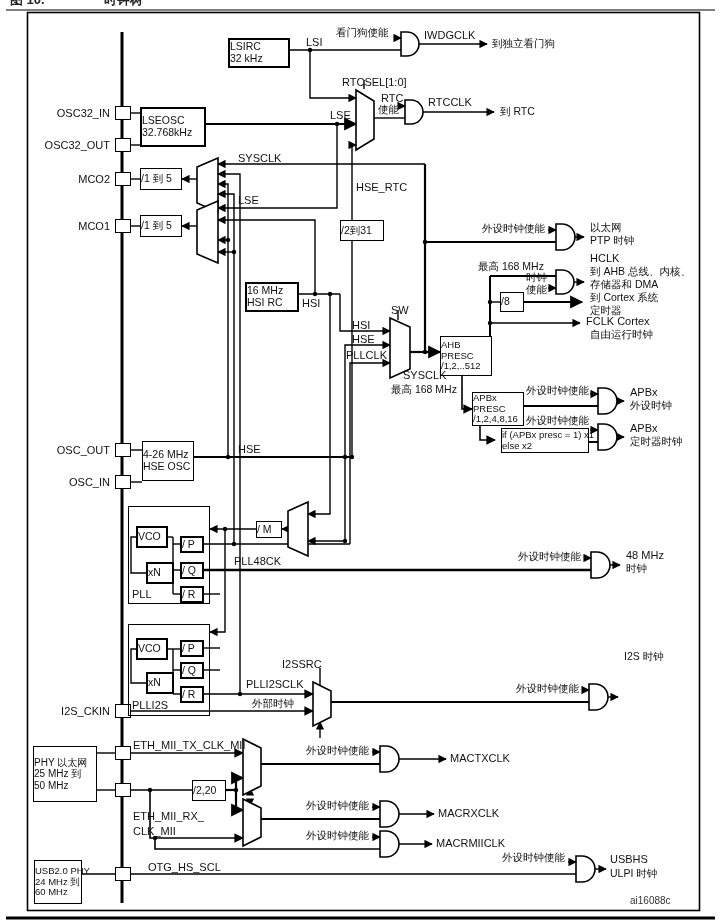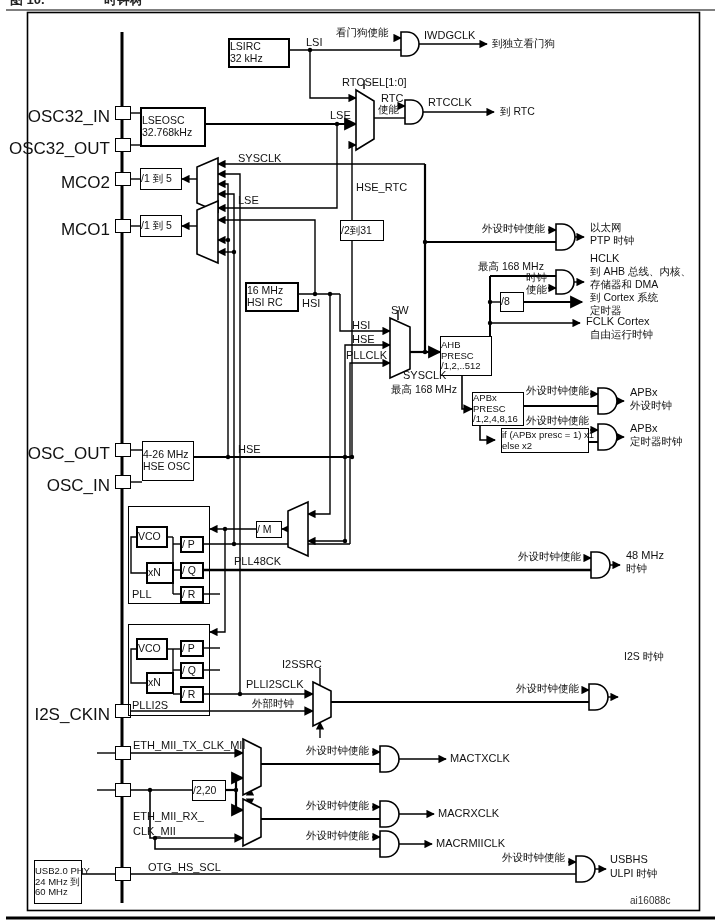--- a/index.html
+++ b/index.html
@@ -2,21 +2,21 @@
 <html><head>
 <meta charset="utf-8">
 <style>
   html,body{margin:0;padding:0;background:#fff}
   #wrap{position:relative;width:721px;height:923px;background:#fff;overflow:hidden;
         font-family:"Liberation Sans","DejaVu Sans",sans-serif;color:#111}
   #wires{position:absolute;left:0;top:0}
   .t{position:absolute;white-space:nowrap;font-size:11px;line-height:12px}
   .c{font-size:10.5px}
   .sm{font-size:10px;line-height:11px}
-  .pl{position:absolute;right:611px;text-align:left;font-size:17px;white-space:nowrap}
+  .pl{position:absolute;right:611px;text-align:left;font-size:11px;white-space:nowrap}
   .pin{position:absolute;width:16px;height:14px;background:#fff;border:1.8px solid #000;box-sizing:border-box}
   .bx{position:absolute;box-sizing:border-box;border:1.6px solid #000;background:#fff;display:flex;
       flex-direction:column;align-items:flex-start;justify-content:center;text-align:center;
       font-size:10.5px;line-height:1.12;white-space:nowrap}
   .bx2{border-width:2.2px}
   .f9{font-size:9.5px;line-height:1.15}
   .f10{font-size:10px}
   .outer{position:absolute;box-sizing:border-box;border:1.5px solid #000;background:transparent}
   .title{position:absolute;top:-9px;font-size:13px;font-weight:bold;color:#222}
   .wm{position:absolute;font-size:10px;color:#333}
@@ -314,20 +314,25 @@
 <div class="bx bx2 sm" style="left:180px;top:662px;width:24px;height:17px">
   <span>/ Q</span>
     </div>
 <div class="bx bx2 sm" style="left:180px;top:686px;width:24px;height:17px">
   <span>/ R</span>
     </div>
 <div class="t" style="left:132px;top:699px">PLLI2S</div>
 
 <div class="bx" style="left:192px;top:780px;width:34px;height:21px">
   <span>/2,20</span>
+</div>
+<div class="bx f10" style="left:33px;top:746px;width:64px;height:56px">
+  <span>PHY 以太网</span>
+  <span>25 MHz 到</span>
+  <span>50 MHz</span>
 </div>
 <div class="bx f9" style="left:34px;top:860px;width:48px;height:44px">
   <span>USB2.0 PHY</span>
   <span>24 MHz 到</span>
   <span>60 MHz</span>
 </div>
 
 <div class="t" style="left:306px;top:36px">LSI</div>
 <div class="t c" style="left:336px;top:26px">看门狗使能</div>
 <div class="t" style="left:424px;top:29px">IWDGCLK</div>

